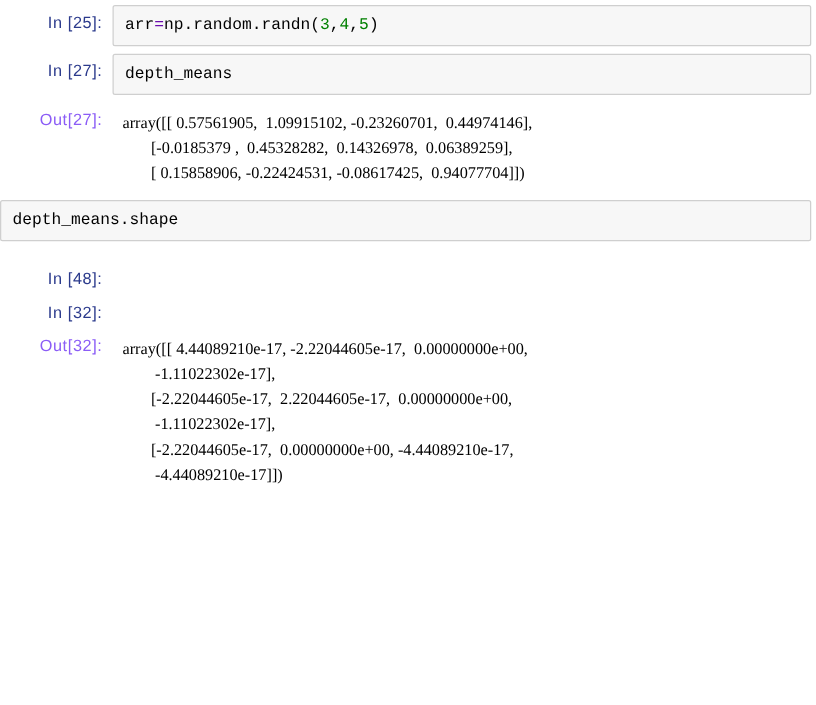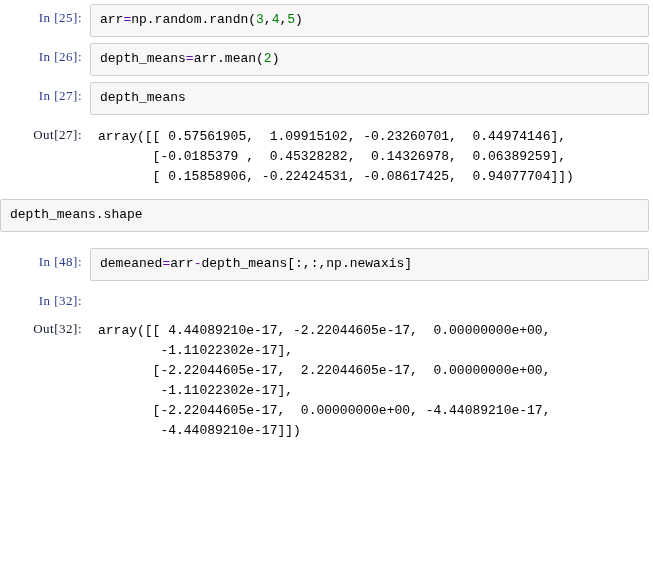--- a/index.html
+++ b/index.html
@@ -16,77 +16,72 @@
     display: flex;
     align-items: flex-start;
     margin-bottom: 6px;
   }
   .prompt {
     width: 90px;
     min-width: 90px;
     text-align: right;
     padding: 6px 8px 0 0;
     box-sizing: border-box;
-    font-family: Liberation Serif, serif;
+    font-family: Liberation Sans, sans-serif;
     letter-spacing: 0.5px;
   }
   .prompt-in { color: #2b3a8c; }
-  .prompt-out { color: #0f172a; }
+  .prompt-out { color: #8b5cf6; }
   .input-area {
     flex: 1;
     background: #f7f7f7;
     border: 1px solid #cfcfcf;
     border-radius: 2px;
     padding: 6px 9px;
     white-space: pre;
     font-family: Consolas, "Courier New", monospace;
     line-height: 1.45;
   }
   .output-area {
     flex: 1;
     background: #ffffff;
     padding: 6px 8px;
     white-space: pre;
-    font-family: Liberation Mono, monospace;
+    font-family: Liberation Serif, serif;
     line-height: 1.55;
     color: #000;
   }
   .code-green { color: #008000; }
   .code-purple { color: #6a0dad; }
   .spacer { height: 10px; }
 </style>
 </head>
 <body>
 
 <div id="nb">
     <div class="cell">
       <div class="prompt prompt-in">In  [25]:</div>
       <div class="input-area">arr<span class="code-purple">=</span>np.random.randn(<span class="code-green">3</span>,<span class="code-green">4</span>,<span class="code-green">5</span>)</div>
-    </div>
-    <div class="cell">
-      <div class="prompt prompt-in">In  [26]:</div>
-      <div class="input-area">depth_means<span class="code-purple">=</span>arr.mean(<span class="code-green">2</span>)</div>
     </div>
     <div class="cell">
       <div class="prompt prompt-in">In  [27]:</div>
       <div class="input-area">depth_means</div>
     </div>
     <div class="cell">
       <div class="prompt prompt-out">Out[27]:</div>
       <div class="output-area">array([[ 0.57561905,  1.09915102, -0.23260701,  0.44974146],
        [-0.0185379 ,  0.45328282,  0.14326978,  0.06389259],
        [ 0.15858906, -0.22424531, -0.08617425,  0.94077704]])</div>
     </div>
     <div class="cell">
       <div class="input-area">depth_means.shape</div>
     </div>
     <div class="spacer"></div>
     <div class="cell">
       <div class="prompt prompt-in">In  [48]:</div>
-      <div class="input-area">demeaned<span class="code-purple">=</span>arr<span class="code-purple">-</span>depth_means[:,:,np.newaxis]</div>
     </div>
     <div class="cell">
       <div class="prompt prompt-in">In  [32]:</div>
     </div>
     <div class="cell">
       <div class="prompt prompt-out">Out[32]:</div>
       <div class="output-area">array([[ 4.44089210e-17, -2.22044605e-17,  0.00000000e+00,
         -1.11022302e-17],
        [-2.22044605e-17,  2.22044605e-17,  0.00000000e+00,
         -1.11022302e-17],

